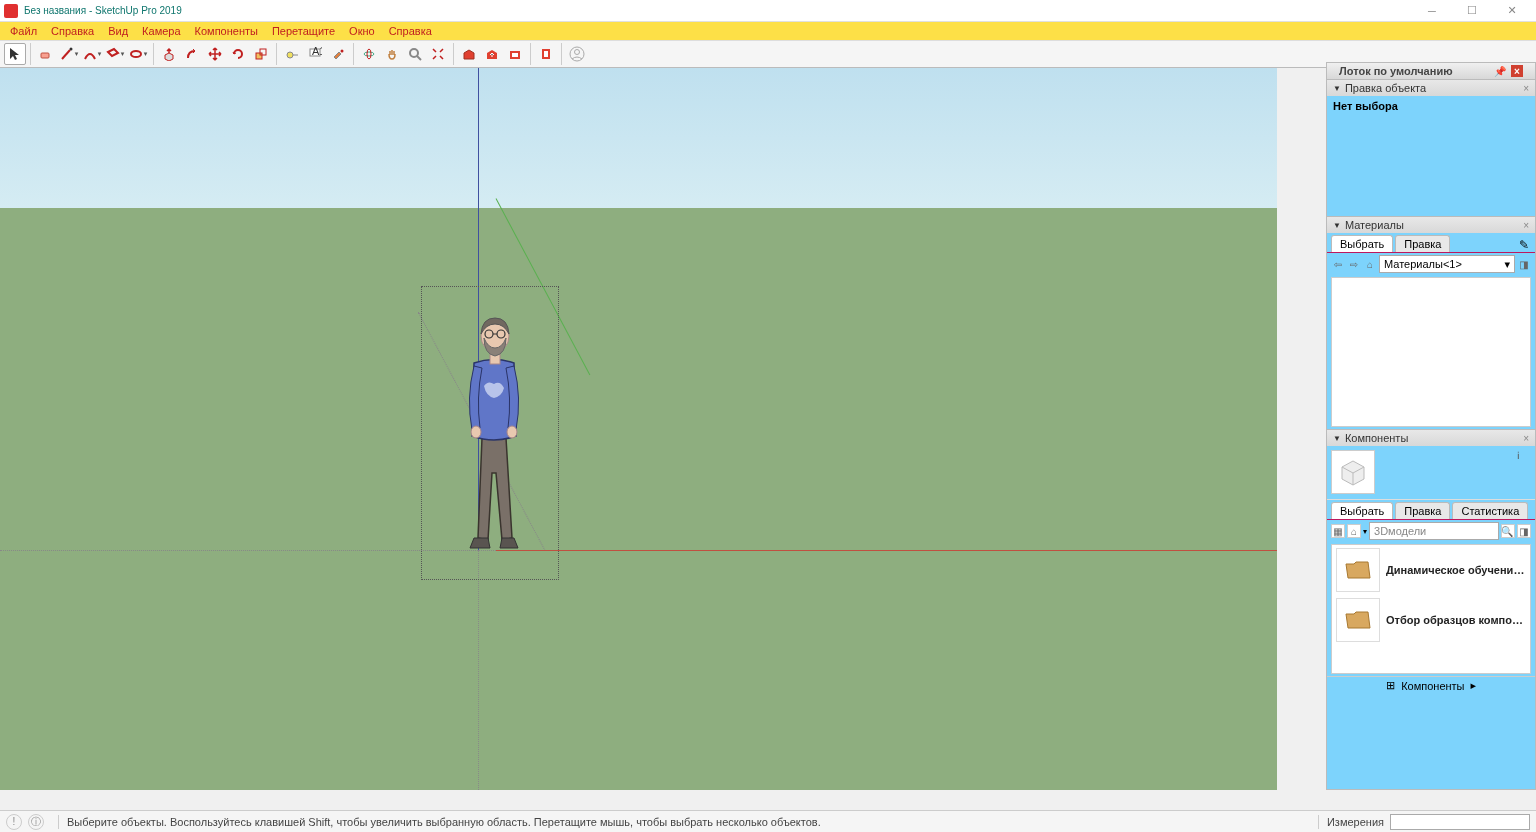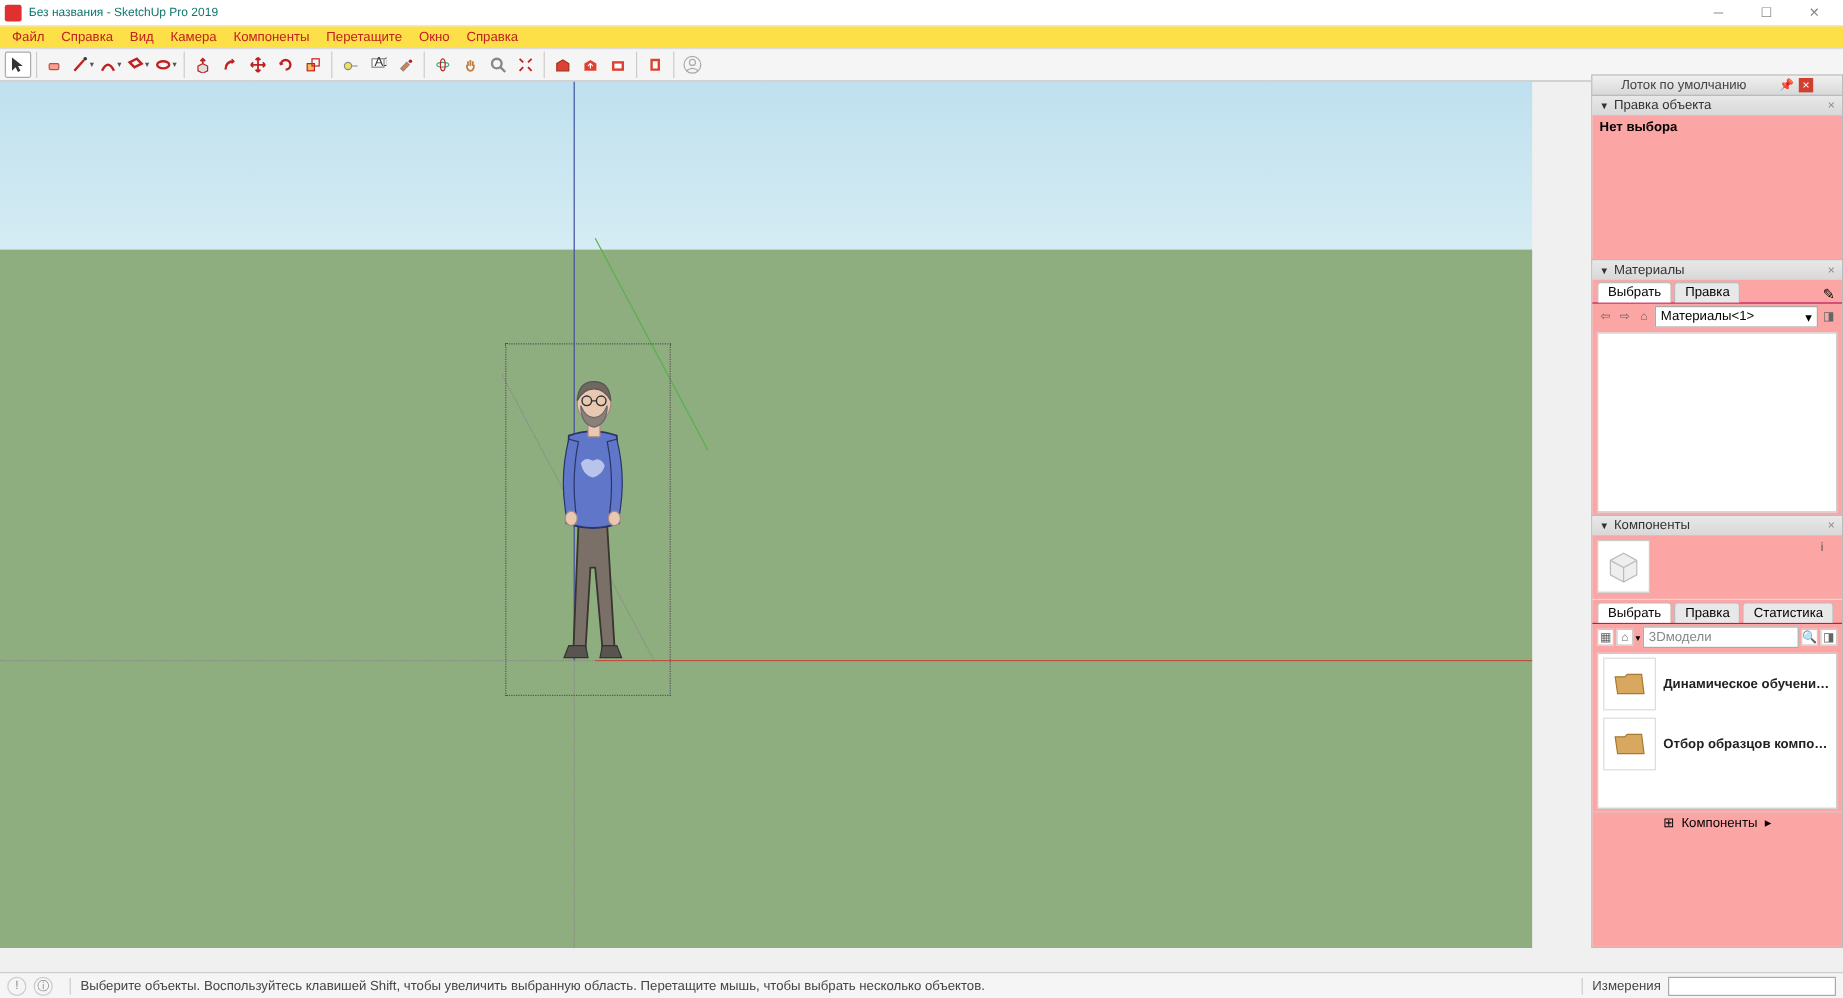--- a/index.html
+++ b/index.html
@@ -30,29 +30,29 @@
 .axis-red-dash { position:absolute; left:0; top:482px; width:496px; height:0; border-top:1px dotted #888; }
 .axis-green { position:absolute; left:496px; top:130px; width:200px; height:0; border-top:1px solid #5ab050; transform-origin:left center; transform:rotate(62deg); }
 .axis-green-dash { position:absolute; left:275px; top:482px; width:270px; height:0; border-top:1px dotted #888; transform-origin:right center; transform:rotate(62deg); }
 .axis-blue { position:absolute; left:478px; top:0; width:1px; height:482px; background:#4050a0; }
 .axis-blue-dash { position:absolute; left:478px; top:482px; width:0; height:240px; border-left:1px dotted #888; }
 
 .selbox { position:absolute; left:421px; top:218px; width:138px; height:294px; border:1px dotted #555; }
 
 
 .tray { position:absolute; right:0; top:62px; width:210px; height:728px; background:#f0f0f0; display:flex; flex-direction:column; }
-.tray-title { height:18px; background:linear-gradient(#f0f0f0,#d8d8d8); border:1px solid #bbb; display:flex; align-items:center; padding:0 24px; font-size:11px; color:#444; }
+.tray-title { height:18px; background:linear-gradient(#f0f0f0,#d8d8d8); border:1px solid #bbb; display:flex; align-items:center; padding:0 12px; font-size:11px; color:#444;font-weight:bold; }
 .tray-title .pin { margin-left:auto; font-size:10px; color:#666; margin-right:4px; }
 .tray-title .close { font-size:10px; color:#fff; background:#d04030; width:12px; height:12px; display:flex;align-items:center;justify-content:center; }
 
 .panel { border:1px solid #bbb; margin-top:-1px; }
 .panel-hdr { height:16px; background:linear-gradient(#e8e8e8,#d8d8d8); display:flex; align-items:center; padding:0 6px; font-size:11px; color:#333; cursor:default; }
 .panel-hdr .arrow { font-size:8px; margin-right:4px; }
 .panel-hdr .px { margin-left:auto; font-size:10px; color:#888; }
-.panel-body { background:#fca5a5; }
+.panel-body { background:#7dd3fc; }
 
 .entity-body { padding:4px 6px; height:120px; }
 .entity-body .noSel { font-weight:bold; font-size:11px; }
 
 .mat-body { display:flex; flex-direction:column; }
 .mat-top { display:flex; height:54px; border-bottom:1px solid #ddd; }
 .mat-swatch { width:48px; height:48px; margin:3px; background:linear-gradient(135deg,#fff 0%,#fff 49%,#9aa6b8 50%,#9aa6b8 100%); border:1px solid #aaa; }
 .mat-row { flex:1; padding:2px 4px; font-size:11px; position:relative; }
 .mat-row .sidebtn { position:absolute; right:4px; width:14px; height:14px; font-size:10px; color:#555; }
 .mat-tabs { display:flex; border-bottom:1px solid #be185d; height:20px; align-items:flex-end; padding:0 4px; gap:2px; position:relative; }

